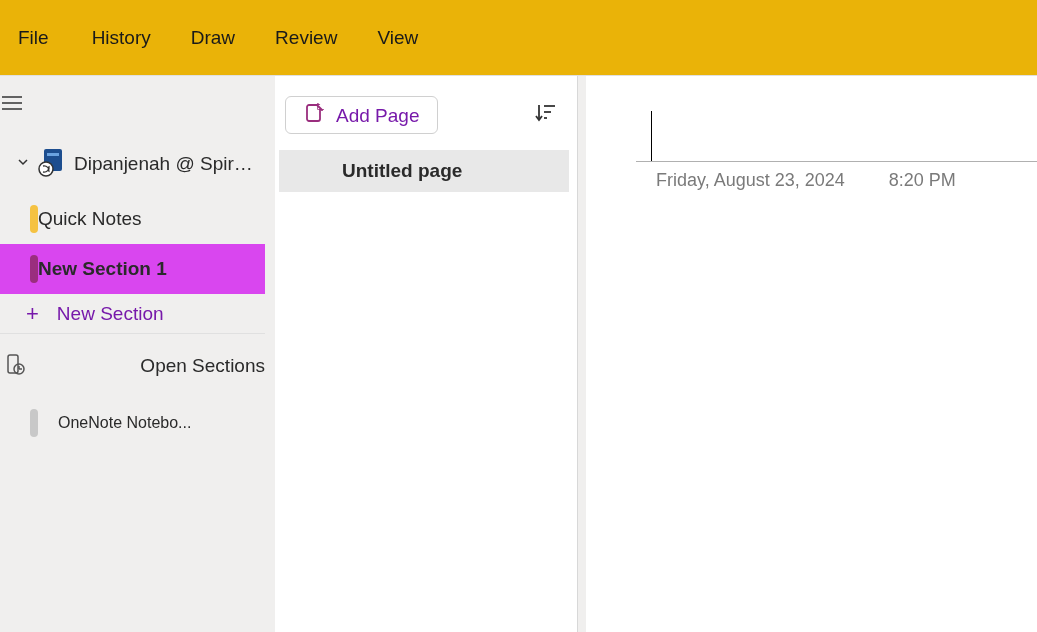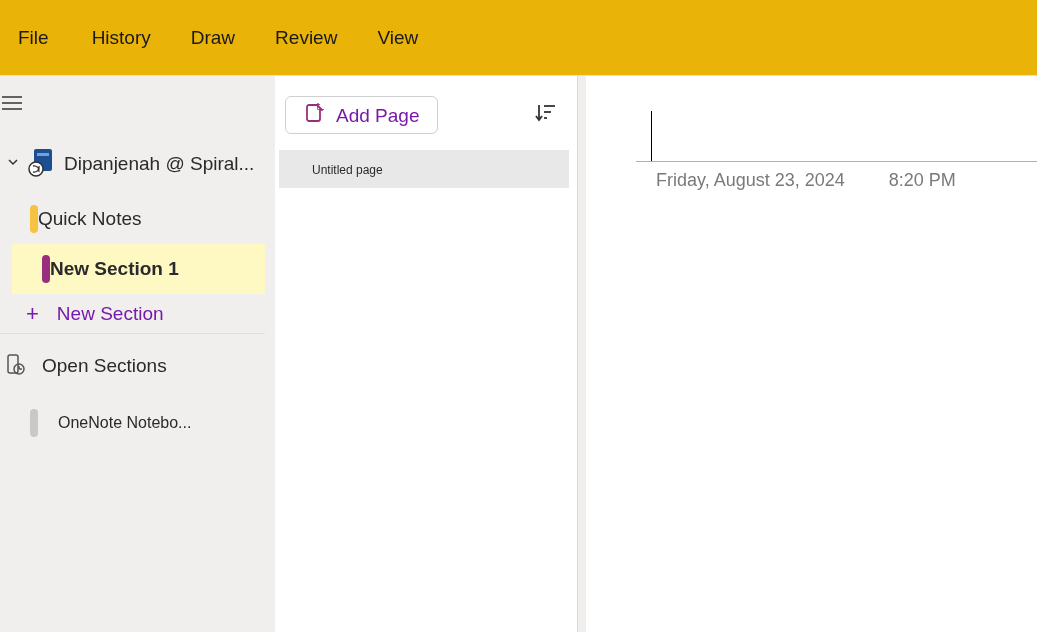--- a/index.html
+++ b/index.html
@@ -51,21 +51,21 @@
     .left-column {
       width: 265px;
       background: #f0efee;
       display: flex;
       flex-direction: column;
     }
     .notebook-header {
       display: flex;
       align-items: center;
       height: 60px;
-      padding-left: 6px;
+      padding-left: 16px;
       gap: 8px;
       cursor: pointer;
       background: #f0efee;
     }
     .chevron-icon {
       flex-shrink: 0;
     }
     .notebook-icon {
       flex-shrink: 0;
       position: relative;
@@ -80,22 +80,21 @@
       padding-right: 10px;
     }
     .section-item {
       display: flex;
       align-items: center;
       height: 50px;
       padding-left: 30px;
       cursor: pointer;
     }
     .section-item.white-bg {
-      background: #fef9c3;
-      margin-left: 12px;
+      background: #d946ef;
     }
     .section-tab {
       width: 8px;
       height: 28px;
       border-radius: 4px;
       flex-shrink: 0;
     }
     .section-tab.yellow {
       background: #f5c242;
     }
@@ -133,20 +132,21 @@
       text-align: right;
     }
     .open-sections-row {
       display: flex;
       align-items: center;
       height: 64px;
       padding-left: 4px;
       gap: 14px;
       cursor: pointer;
       background: #f0efee;
+      justify-content: space-between;
     }
     .open-sections-label {
       font-size: 19px;
       color: #2a2a2a;
     }
     .other-notebook-item {
       display: flex;
       align-items: center;
       height: 50px;
       padding-left: 30px;
@@ -193,23 +193,24 @@
     .sort-icon {
       cursor: pointer;
     }
     .page-item {
       background: #e8e8e8;
       padding: 10px 20px 10px 33px;
       margin: 0 8px 0 4px;
       cursor: pointer;
     }
     .page-item-label {
-      font-size: 12px;
-      font-weight: 400;
-      color: #2a2a2a;
+      font-size: 19px;
+      font-weight: 700;
+      color: #2a2a2a;
+      margin-left: 30px;
     }
     .editor-column {
       flex: 1;
       background: #ffffff;
       position: relative;
       border-left: 8px solid #f0efee;
     }
     .title-area {
       position: absolute;
       top: 35px;

